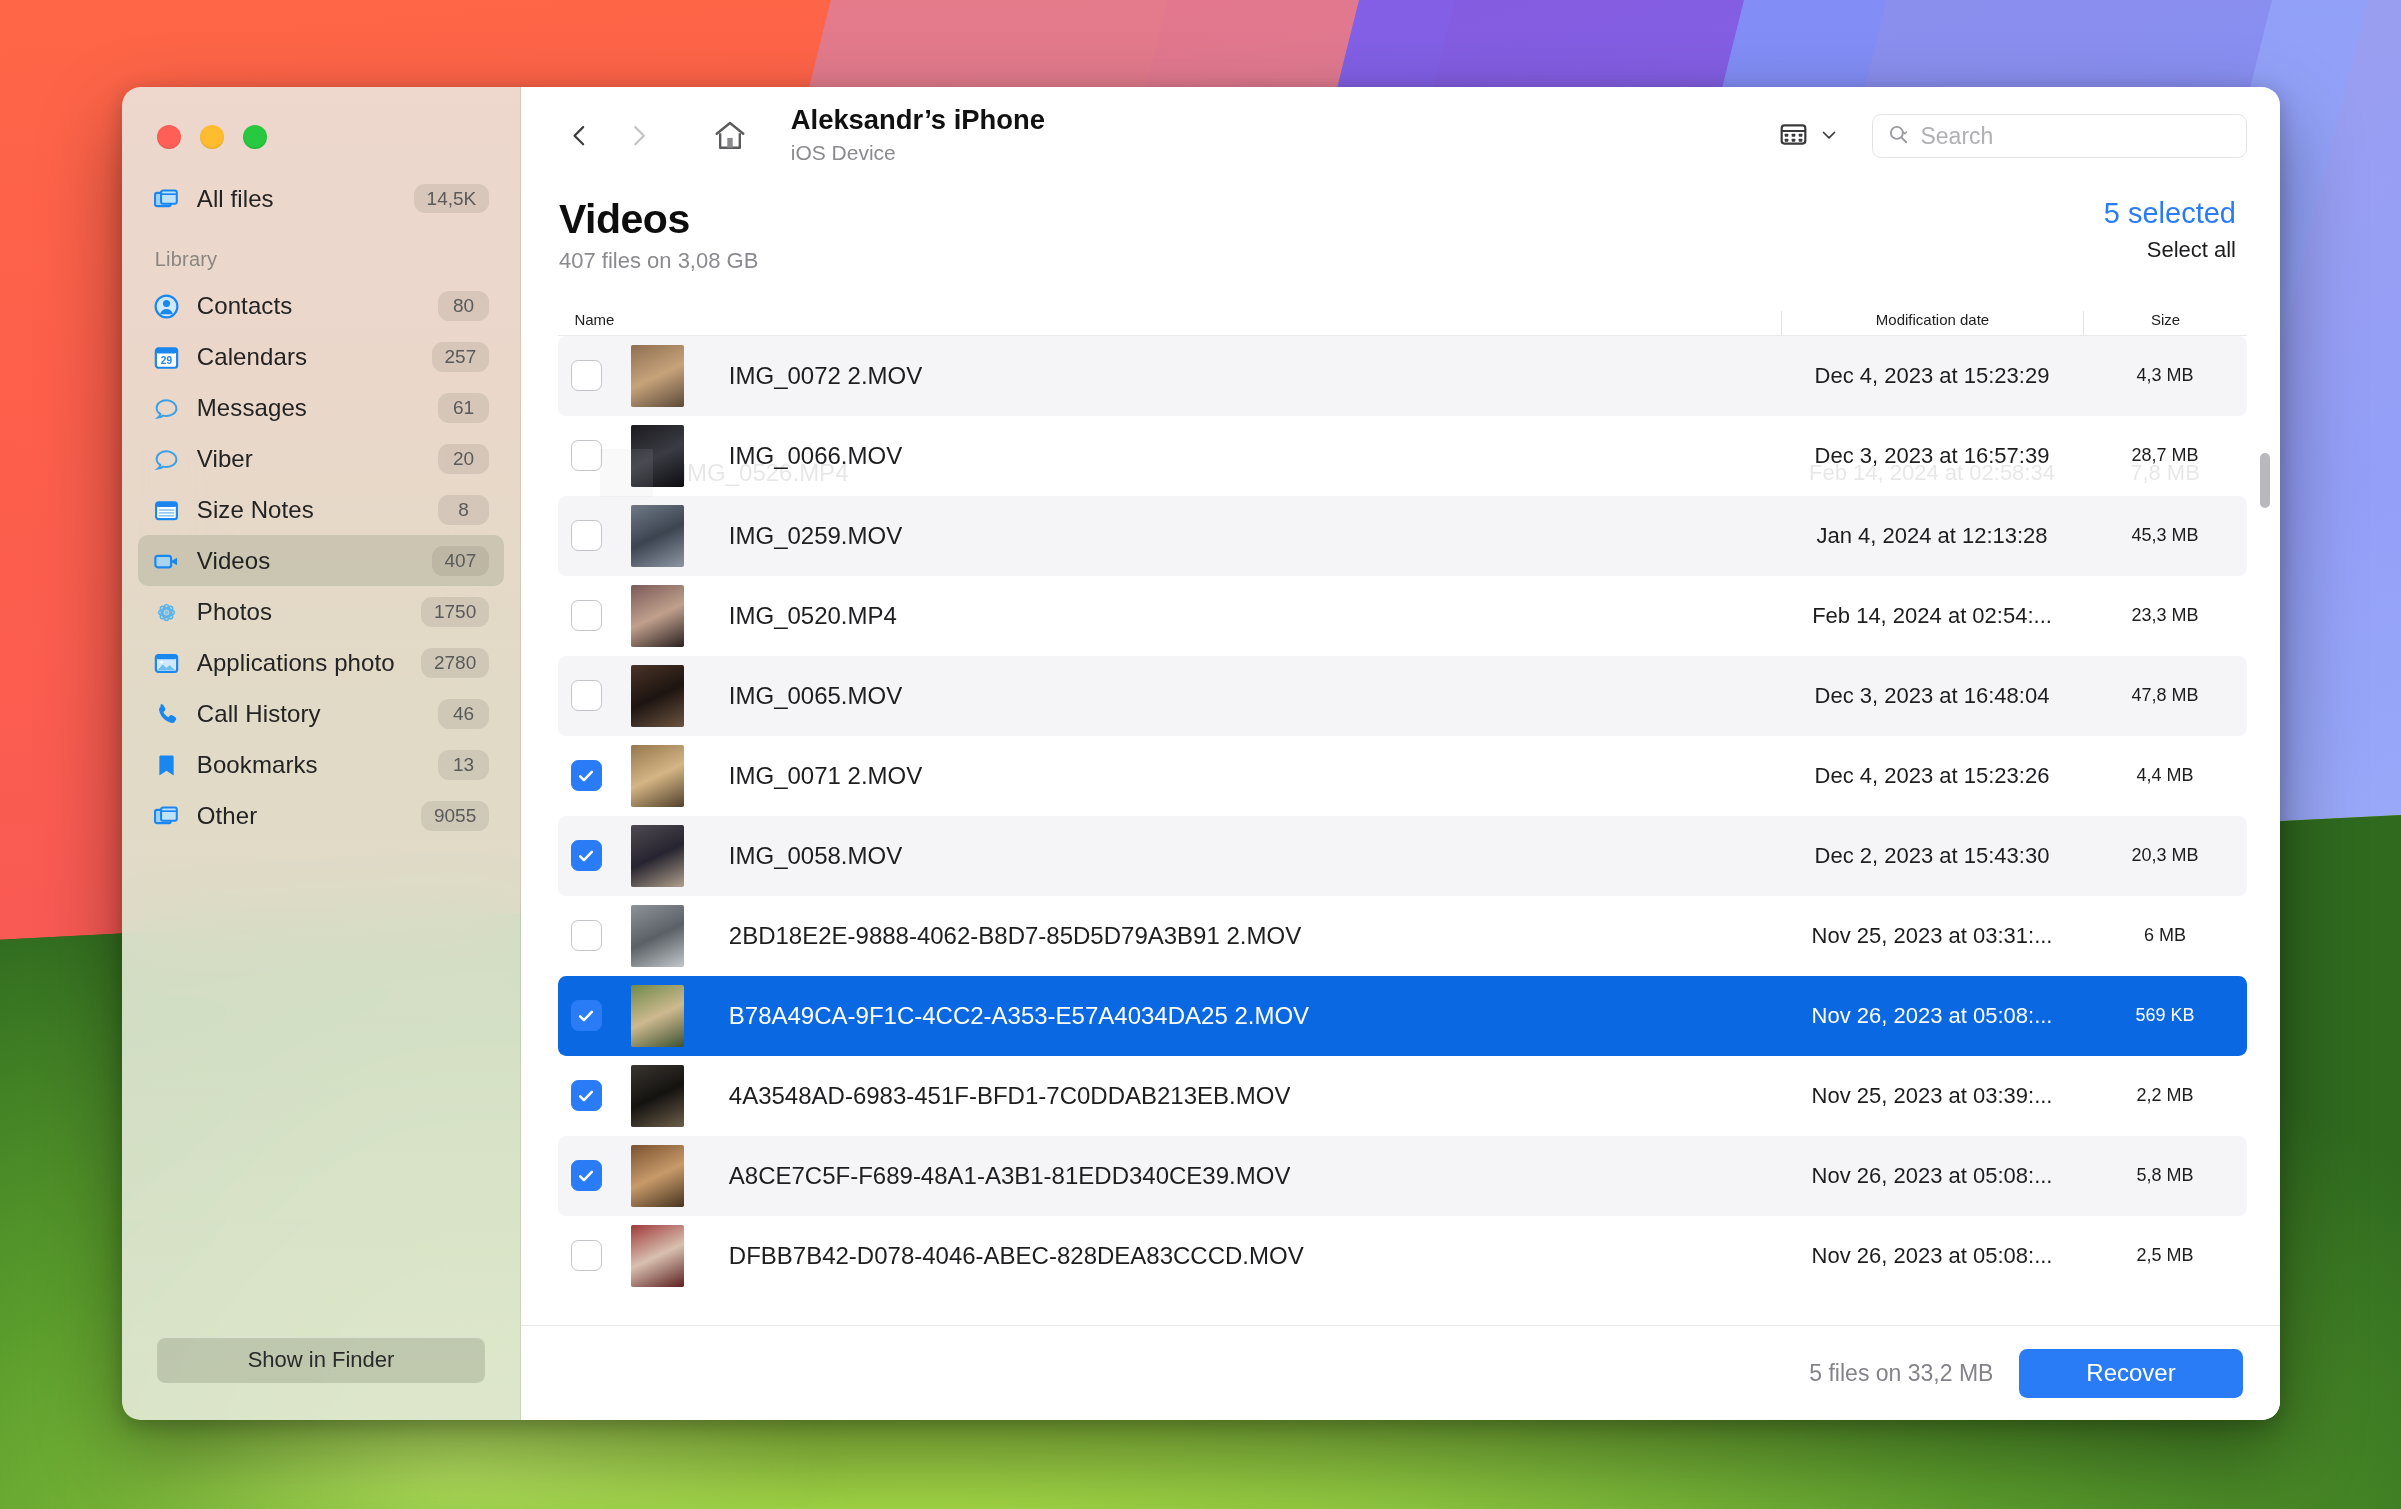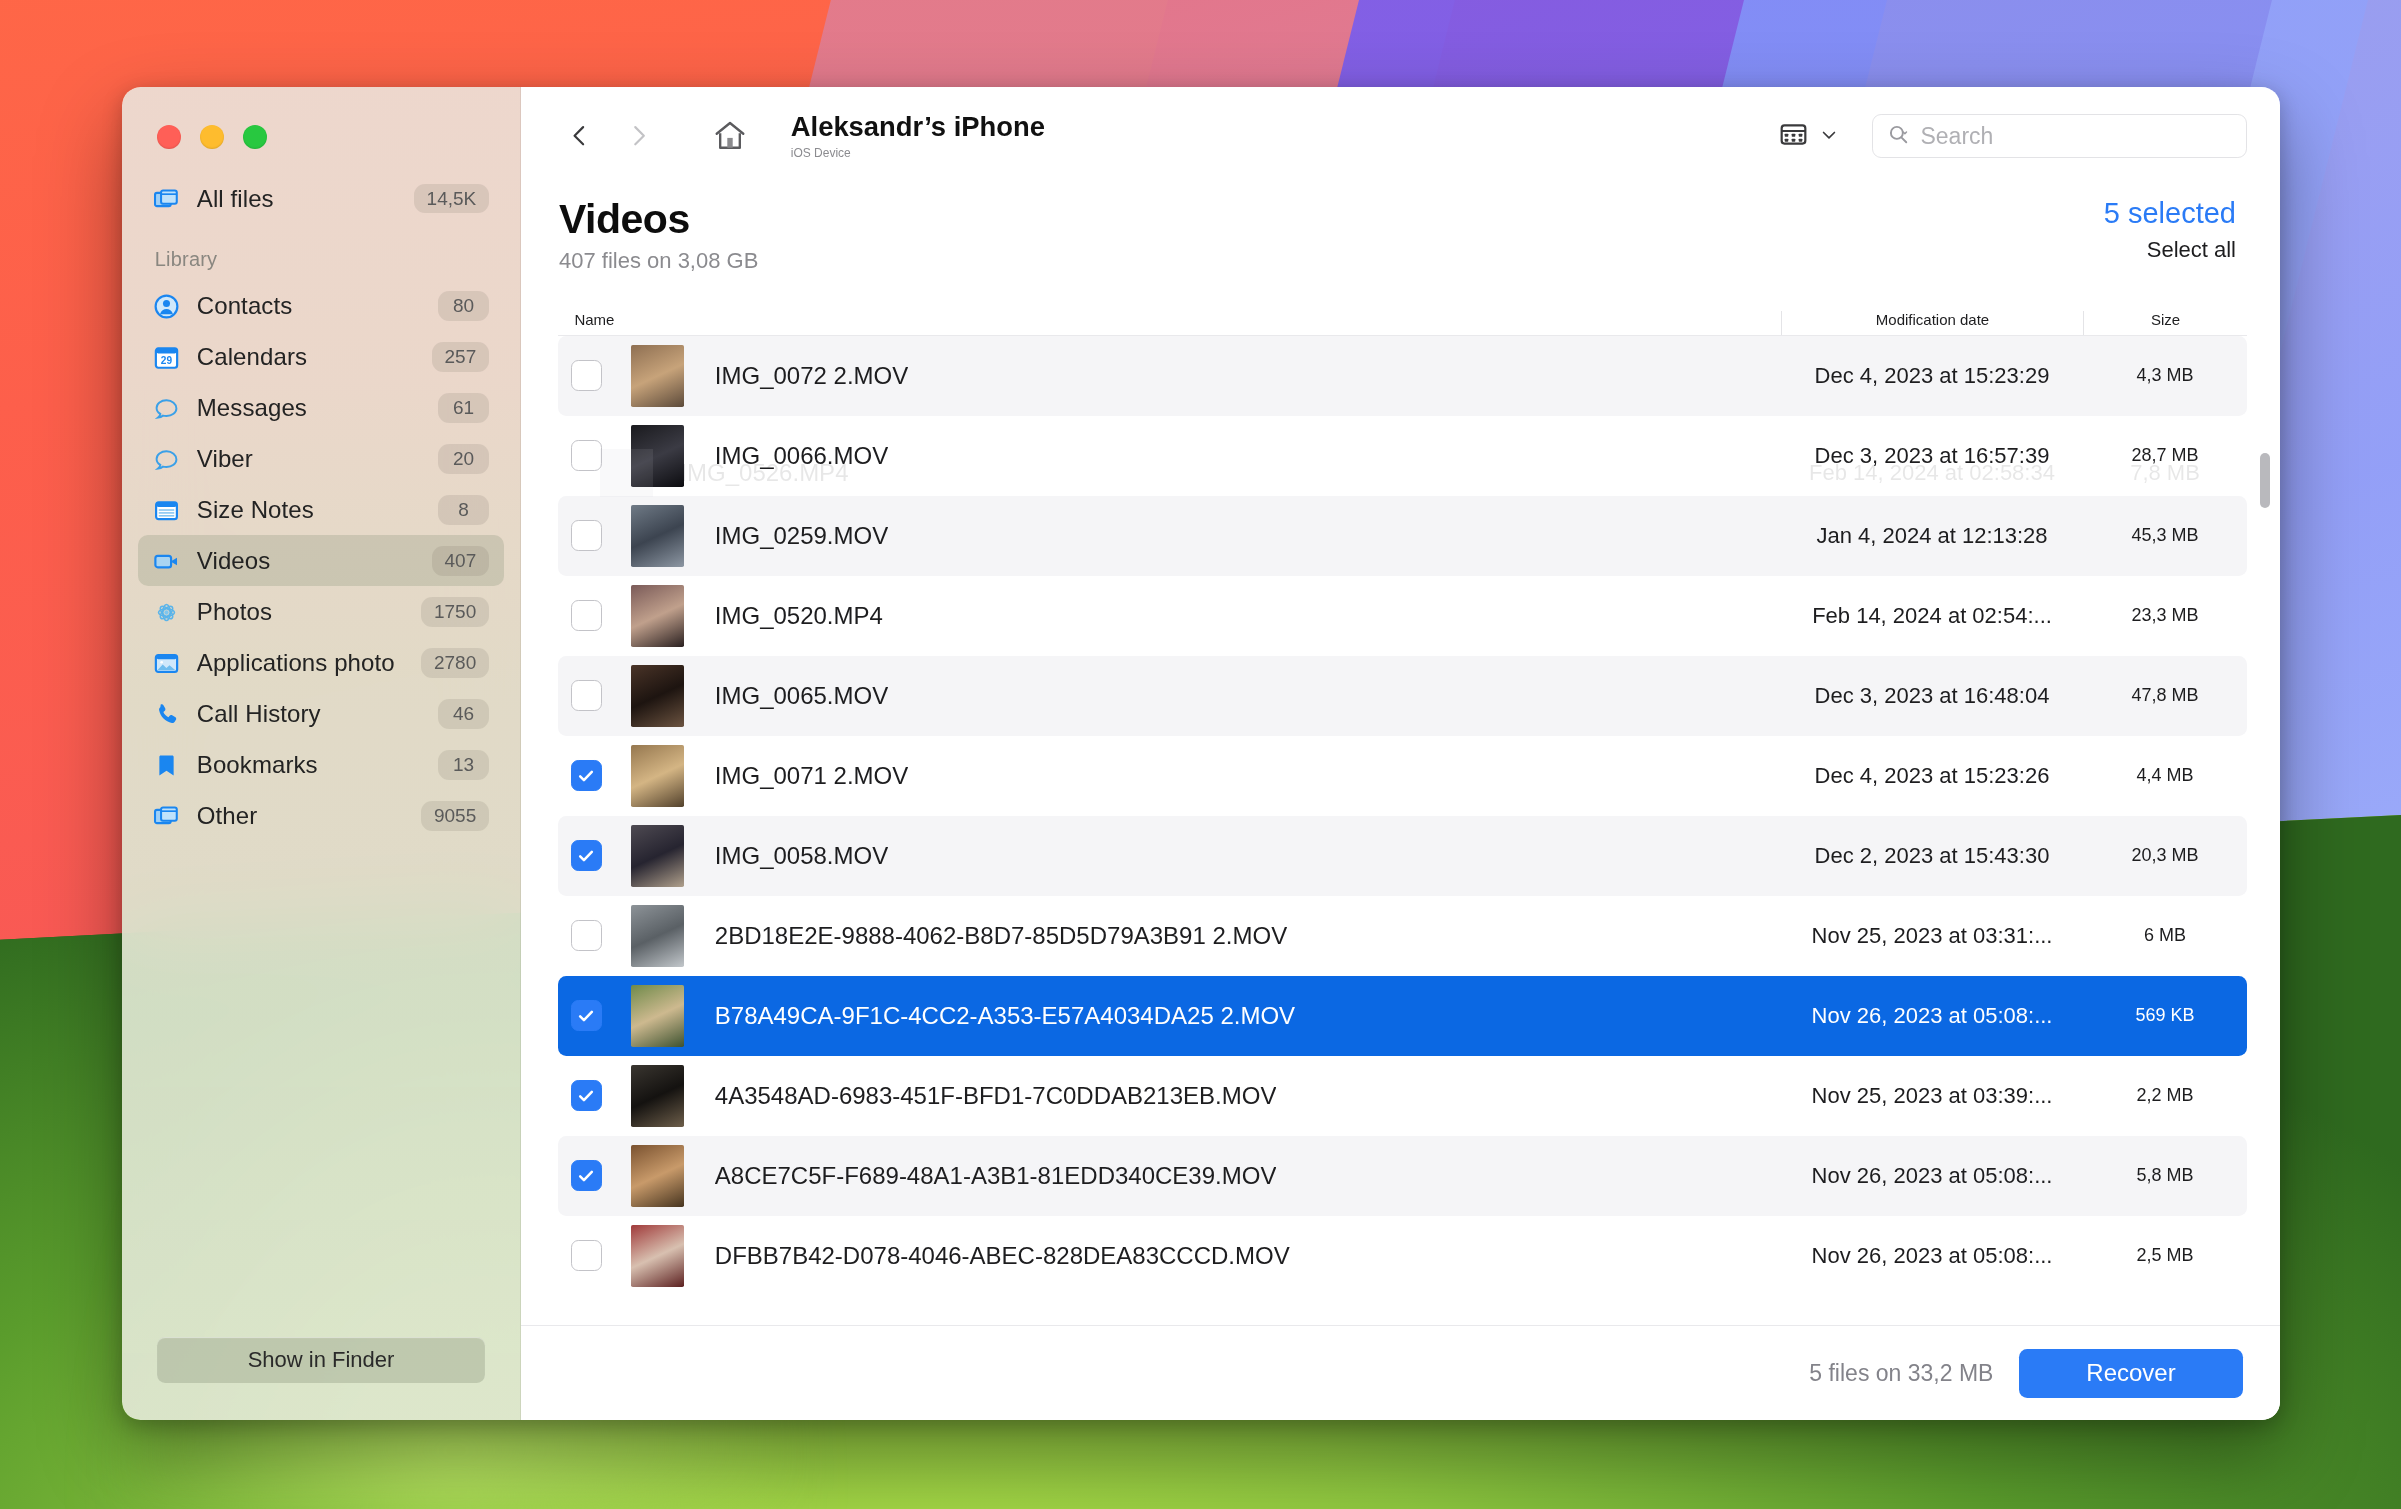--- a/index.html
+++ b/index.html
@@ -175,21 +175,21 @@
   }
   .nav-chevron {
     width:42px; height:42px;
     display:flex; align-items:center; justify-content:center;
     cursor:pointer;
   }
   .nav-chevron svg { display:block; }
   #home-icon-wrap { margin-left:35px; display:flex; align-items:center; }
   #title-block { margin-left:25.6px; display:flex; flex-direction:column; justify-content:center; }
   #device-title { font-size:27.4px; font-weight:bold; color:#111; line-height:1.2; }
-  #device-sub { font-size:12px; color:#8b8b8f; line-height:1.35; margin-top:1.8px; }
+  #device-sub { font-size:21px; color:#8b8b8f; line-height:1.35; margin-top:1.8px; }
   #toolbar-spacer { flex:1; }
   #view-switch { display:flex; align-items:center; gap:9.1px; cursor:pointer; }
   #search-box {
     width:375px; height:44px;
     border:0.9px solid #e3e3e6;
     border-radius:9.1px;
     display:flex; align-items:center;
     padding:0 12.8px;
     gap:9.1px;
     background:#fff;
@@ -287,21 +287,21 @@
     margin-left:29px;
     border-radius:1.8px;
     overflow:hidden;
     background:#2a2a2a;
   }
   .thumb .g { width:100%; height:100%; display:block; }
 
   .fname {
     font-size:24px;
     color:#1d1d1f;
-    margin-left:31px;
+    margin-left:45px;
     white-space:nowrap;
     overflow:hidden;
     text-overflow:ellipsis;
   }
   .row.sel-blue .fname { color:#fff; }
   .fdate {
     width:302px;
     flex:0 0 302px;
     text-align:center;
     font-size:22px;

